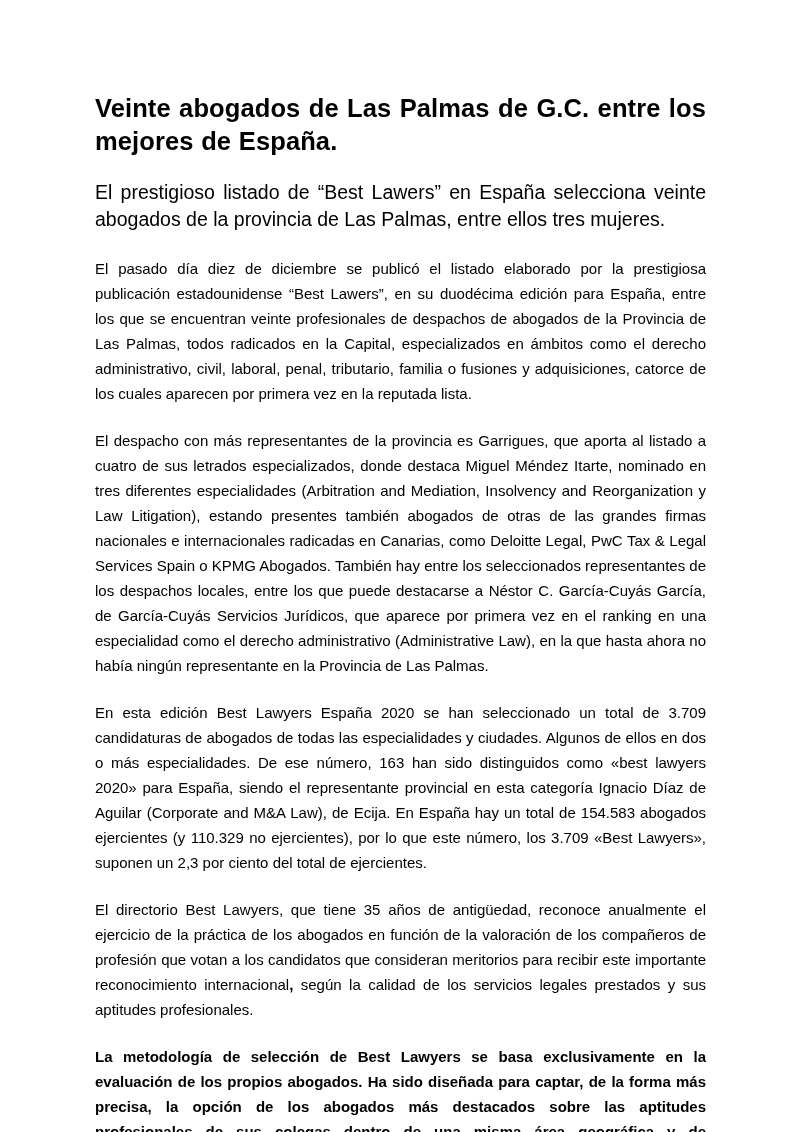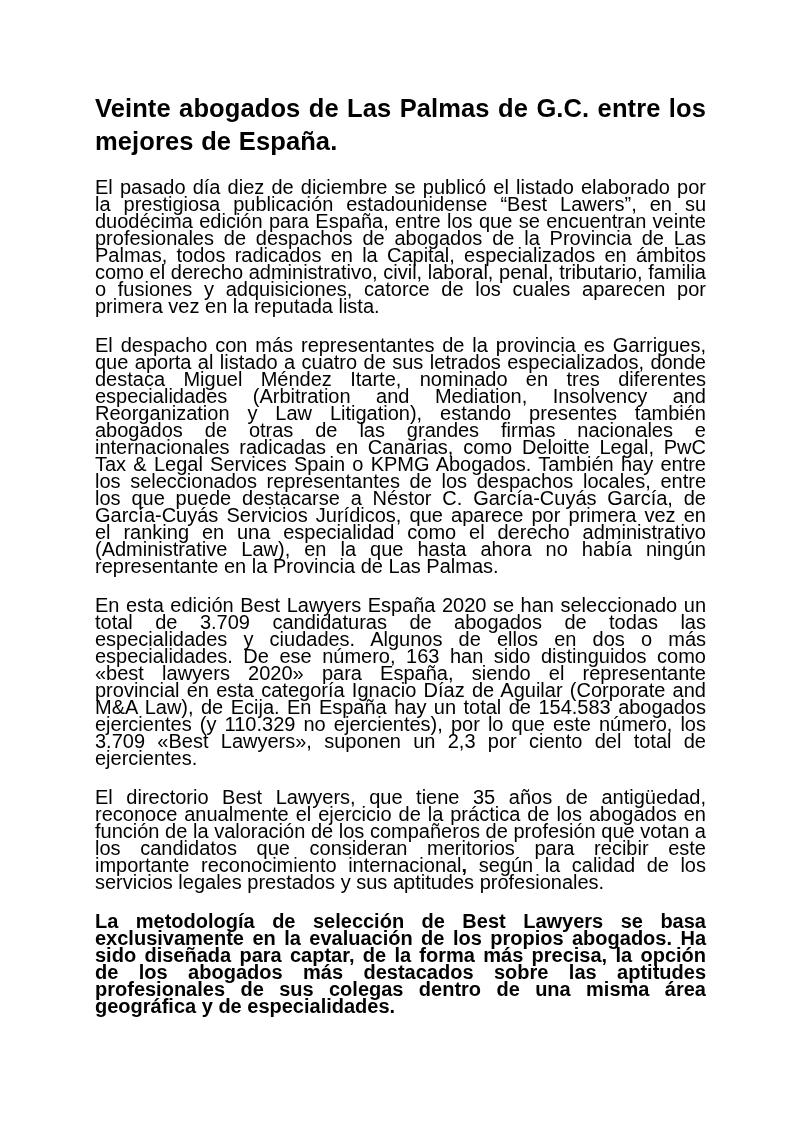--- a/index.html
+++ b/index.html
@@ -49,22 +49,22 @@
     font-size: 19.5px;
     font-weight: normal;
     line-height: 26.5px;
     text-align: justify;
     text-align-last: left;
     margin: 0 0 24px 0;
   }
 
   
   .body-par {
-    font-size: 20px;
-    line-height: 17px;
+    font-size: 15px;
+    line-height: 25px;
     text-align: justify;
     text-align-last: left;
     margin: 0 0 22px 0;
   }
 
   .body-par:last-child {
     margin-bottom: 0;
   }
 
   
@@ -82,20 +82,21 @@
   }
 </style>
 </head>
 <body>
 
 <div class="page">
   <div class="content">
 
     <h1 class="doc-title">Veinte abogados de Las Palmas de G.C. entre los mejores de España.</h1>
 
+    <p class="doc-subtitle">El prestigioso listado de “Best Lawers” en España selecciona veinte abogados de la provincia de Las Palmas, entre ellos tres mujeres.</p>
 
     <p class="body-par">El pasado día diez de diciembre se publicó el listado elaborado por la prestigiosa publicación estadounidense “Best Lawers”, en su duodécima edición para España, entre los que se encuentran veinte profesionales de despachos de abogados de la Provincia de Las Palmas, todos radicados en la Capital, especializados en ámbitos como el derecho administrativo, civil, laboral, penal, tributario, familia o fusiones y adquisiciones, catorce de los cuales aparecen por primera vez en la reputada lista.</p>
 
     <p class="body-par">El despacho con más representantes de la provincia es Garrigues, que aporta al listado a cuatro de sus letrados especializados, donde destaca Miguel Méndez Itarte, nominado en tres diferentes especialidades (Arbitration and Mediation, Insolvency and Reorganization y Law Litigation), estando presentes también abogados de otras de las grandes firmas nacionales e internacionales radicadas en Canarias, como Deloitte Legal, PwC Tax &amp; Legal Services Spain o KPMG Abogados. También hay entre los seleccionados representantes de los despachos locales, entre los que puede destacarse a Néstor C. García-Cuyás García, de García-Cuyás Servicios Jurídicos, que aparece por primera vez en el ranking en una especialidad como el derecho administrativo (Administrative Law), en la que hasta ahora no había ningún representante en la Provincia de Las Palmas.</p>
 
     <p class="body-par">En esta edición Best Lawyers España 2020 se han seleccionado un total de 3.709 candidaturas de abogados de todas las especialidades y ciudades. Algunos de ellos en dos o más especialidades. De ese número, 163 han sido distinguidos como «best lawyers 2020» para España, siendo el representante provincial en esta categoría Ignacio Díaz de Aguilar (Corporate and M&amp;A Law), de Ecija. En España hay un total de 154.583 abogados ejercientes (y 110.329 no ejercientes), por lo que este número, los 3.709 «Best Lawyers», suponen un 2,3 por ciento del total de ejercientes.</p>
 
     <p class="body-par">El directorio Best Lawyers, que tiene 35 años de antigüedad, reconoce anualmente el ejercicio de la práctica de los <span class="tight-space">abogados&nbsp;en</span> función de la valoración de los compañeros de profesión que votan a los candidatos que consideran meritorios para recibir este importante reconocimiento internacional<b class="heavy-comma">,</b> según la calidad de los servicios legales prestados y sus aptitudes profesionales.</p>
 
     <p class="body-par gap-large">La metodología de selección de Best Lawyers se basa exclusivamente en la evaluación de los propios abogados. Ha sido diseñada para captar, de la forma más precisa, la opción de los abogados más destacados sobre las aptitudes profesionales de sus colegas dentro de una misma área geográfica y de especialidades.</p>

